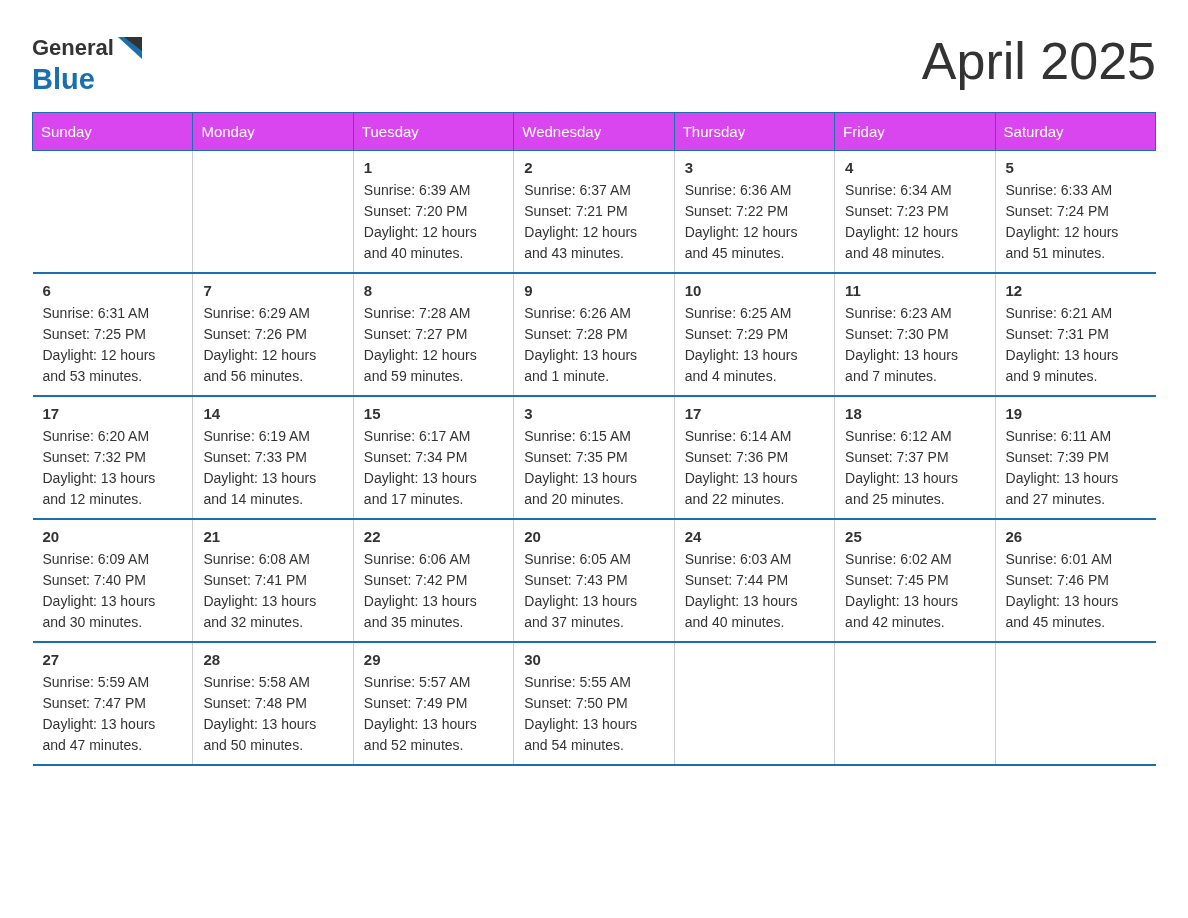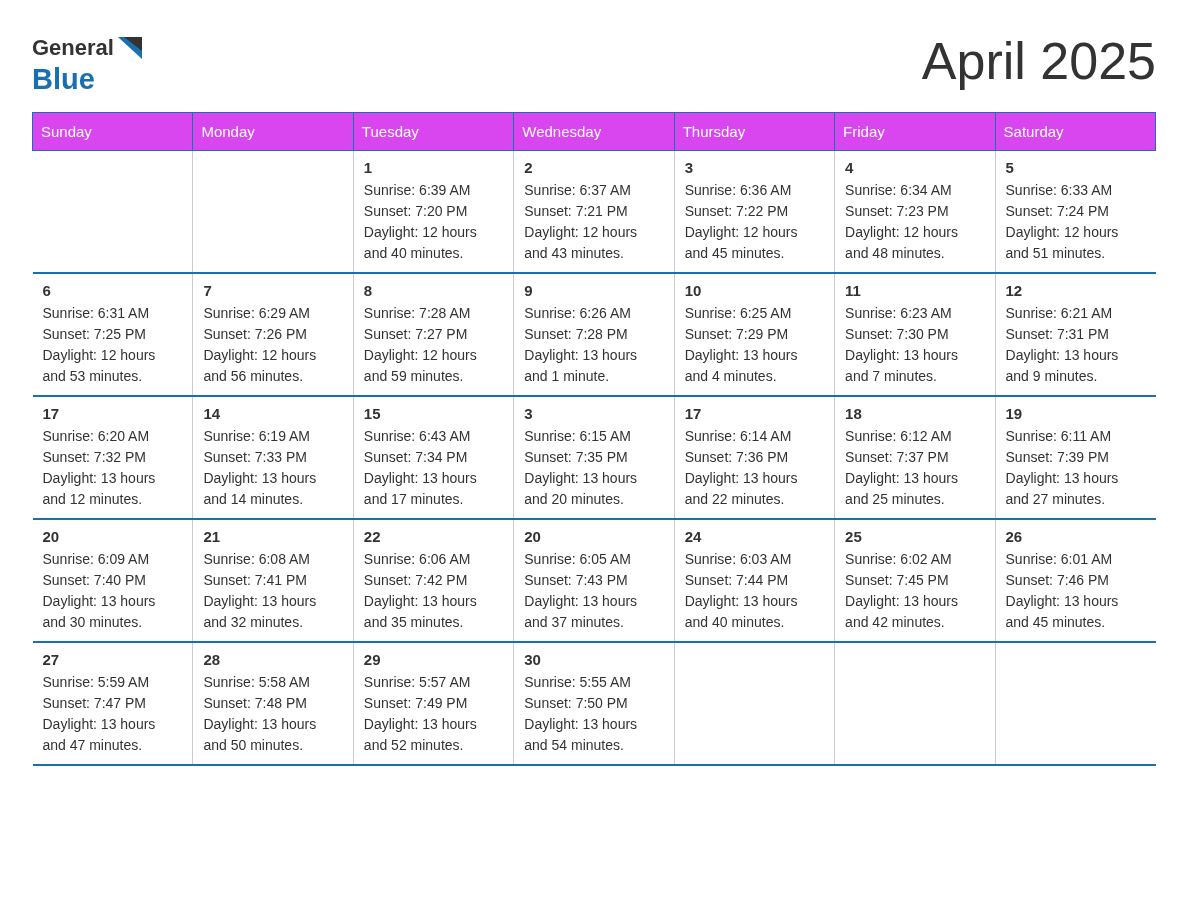--- a/index.html
+++ b/index.html
@@ -232,21 +232,21 @@
         </td>
         <td>
           <span class="day-number">14</span>
           <div class="day-info">Sunrise: 6:19 AM
 Sunset: 7:33 PM
 Daylight: 13 hours
 and 14 minutes.</div>
         </td>
         <td>
           <span class="day-number">15</span>
-          <div class="day-info">Sunrise: 6:43 AM
+          <div class="day-info">Sunrise: 6:17 AM
 Sunset: 7:34 PM
 Daylight: 13 hours
 and 17 minutes.</div>
         </td>
         <td>
           <span class="day-number">3</span>
           <div class="day-info">Sunrise: 6:15 AM
 Sunset: 7:35 PM
 Daylight: 13 hours
 and 20 minutes.</div>

